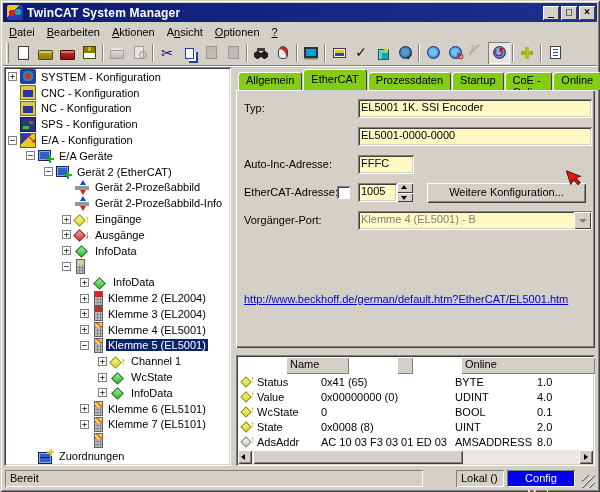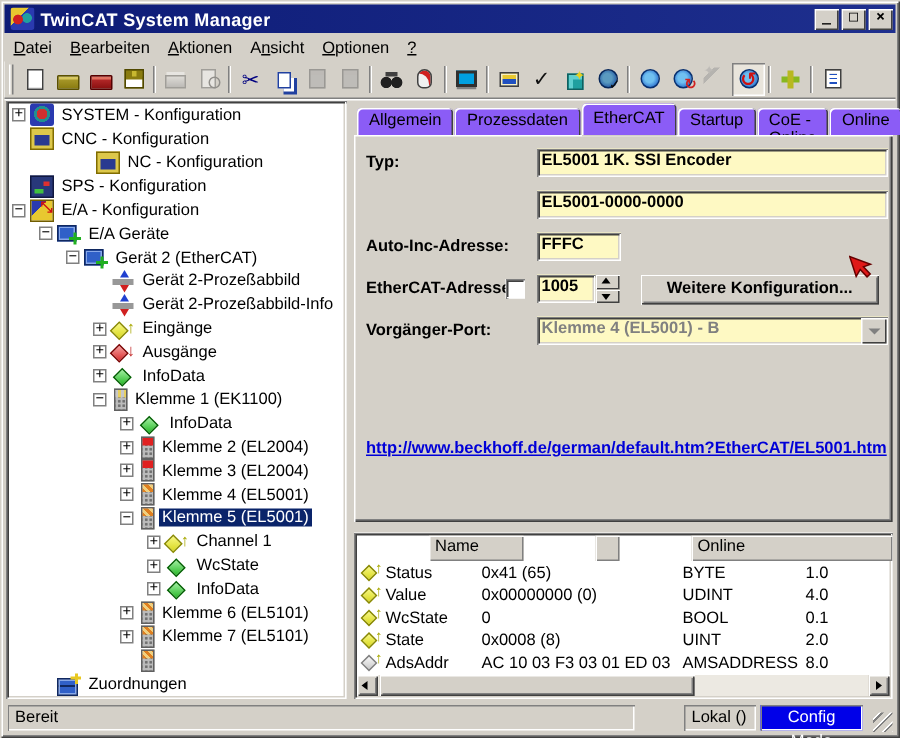--- a/index.html
+++ b/index.html
@@ -120,25 +120,25 @@
   .i-term-ek::before { background:repeating-linear-gradient(90deg,#c8c8c8 0 2px,#e8d060 2px 4px); }
   .i-term-red::before { background:#e02020; }
   .i-term-orange::before { background:repeating-linear-gradient(45deg,#e08020 0 2px,#f0d080 2px 4px); }
   .i-map::before { content:""; position:absolute; left:0; top:3px; width:12px; height:10px;
     background:linear-gradient(#3060c8 0 4px,#102860 4px 5px,#3060c8 5px); border:1px solid #102860; box-shadow:inset 0 0 0 1px #88a8e8; }
   .i-map::after { content:""; position:absolute; right:0; top:0; width:7px; height:7px;
     background: linear-gradient(#e8c820 0 0) 2.5px 0/2px 7px no-repeat, linear-gradient(#e8c820 0 0) 0 2.5px/7px 2px no-repeat; }
 
   
   .tabstrip { position:absolute; left:238px; top:69px; right:5px; height:21px; display:flex; align-items:flex-end; }
-  .tab { height:18px; padding:2px 8px 0; background:#8b5cf6; margin-right:1px; border-radius:3px 3px 0 0;
+  .tab { height:18px; padding:2px 8px 0; background:#84cc16; margin-right:1px; border-radius:3px 3px 0 0;
     box-shadow: inset 1px 1px 0 #fff, inset -1px 0 0 #404040; position:relative; }
   .tab.active { height:21px; padding-top:4px; z-index:3; box-shadow: inset 1px 1px 0 #fff, inset -1px 0 0 #404040, 0 1px 0 #d4d0c8; }
   .card { position:absolute; left:236px; top:90px; right:5px; height:258px; background:#d4d0c8; z-index:2;
-    box-shadow: inset 1px 1px 0 #fff, inset -1px -1px 0 #404040, inset -2px -2px 0 #808080; font-weight: bold; }
+    box-shadow: inset 1px 1px 0 #fff, inset -1px -1px 0 #404040, inset -2px -2px 0 #808080; }
   .flabel { position:absolute; left:8px; height:19px; line-height:19px; }
   .fbox { position:absolute; left:122px; width:234px; height:19px; line-height:17px; padding:0 3px; background:#fef9c3;
     box-shadow: inset 1px 1px 0 #808080, inset -1px -1px 0 #fff, inset 2px 2px 0 #404040, inset -2px -2px 0 #d4d0c8; }
   .fbox.narrow { width:56px; }
   .fbox.num { width:39px; }
   .cb { position:absolute; left:101px; width:13px; height:13px; background:#fff;
     box-shadow: inset 1px 1px 0 #808080, inset -1px -1px 0 #fff, inset 2px 2px 0 #404040; }
   .spin { position:absolute; left:161px; width:16px; height:19px; display:flex; flex-direction:column; }
   .spin > div { flex:1; background:#d4d0c8; box-shadow: inset 1px 1px 0 #fff, inset -1px -1px 0 #404040; position:relative; }
   .spin .up::after, .spin .dn::after { content:""; position:absolute; left:4px; border:3px solid transparent; }
@@ -292,21 +292,21 @@
       <div class="trow" style="padding-left: 4px;">
         <span class="exp">+</span>
         <span class="tico i-sys"></span>
         <span class="tlabel">SYSTEM - Konfiguration</span>
       </div>
       <div class="trow" style="padding-left: 4px;">
         <span class="exp-spacer"></span>
         <span class="tico i-cnc2"></span>
         <span class="tlabel">CNC - Konfiguration</span>
       </div>
-      <div class="trow" style="padding-left: 4px; margin-left: 44px;">
+      <div class="trow" style="padding-left: 4px;">
         <span class="exp-spacer"></span>
         <span class="tico i-cnc2"></span>
         <span class="tlabel">NC - Konfiguration</span>
       </div>
       <div class="trow" style="padding-left: 4px;">
         <span class="exp-spacer"></span>
         <span class="tico i-sps"></span>
         <span class="tlabel">SPS - Konfiguration</span>
       </div>
       <div class="trow" style="padding-left: 4px;">
@@ -345,21 +345,20 @@
         <span class="tlabel">Ausgänge</span>
       </div>
       <div class="trow" style="padding-left: 58px;">
         <span class="exp">+</span>
         <span class="tico i-dinfo dia"></span>
         <span class="tlabel">InfoData</span>
       </div>
       <div class="trow" style="padding-left: 58px;">
         <span class="exp">−</span>
         <span class="tico i-term-ek term"></span>
-        <span class="tlabel">Klemme 1 (EK1100)</span>
       </div>
       <div class="trow" style="padding-left: 76px;">
         <span class="exp">+</span>
         <span class="tico i-dinfo dia"></span>
         <span class="tlabel">InfoData</span>
       </div>
       <div class="trow" style="padding-left: 76px;">
         <span class="exp">+</span>
         <span class="tico i-term-red term"></span>
         <span class="tlabel">Klemme 2 (EL2004)</span>
@@ -410,22 +409,22 @@
       </div>
       <div class="trow" style="padding-left: 22px;">
         <span class="exp-spacer"></span>
         <span class="tico i-map"></span>
         <span class="tlabel">Zuordnungen</span>
       </div>
     </div>
 
   <div class="tabstrip" id="tabstrip">
       <span class="tab">Allgemein</span>
+      <span class="tab active">EtherCAT</span>
       <span class="tab">Prozessdaten</span>
-      <span class="tab active">EtherCAT</span>
       <span class="tab">Startup</span>
       <span class="tab">CoE - Online</span>
       <span class="tab">Online</span>
     </div>
 
   <div class="card">
     <span class="flabel" style="top:9px">Typ:</span>
     <div class="fbox" style="top:9px">EL5001 1K. SSI Encoder</div>
     <div class="fbox" style="top:37px">EL5001-0000-0000</div>
     <span class="flabel" style="top:65px">Auto-Inc-Adresse:</span>

